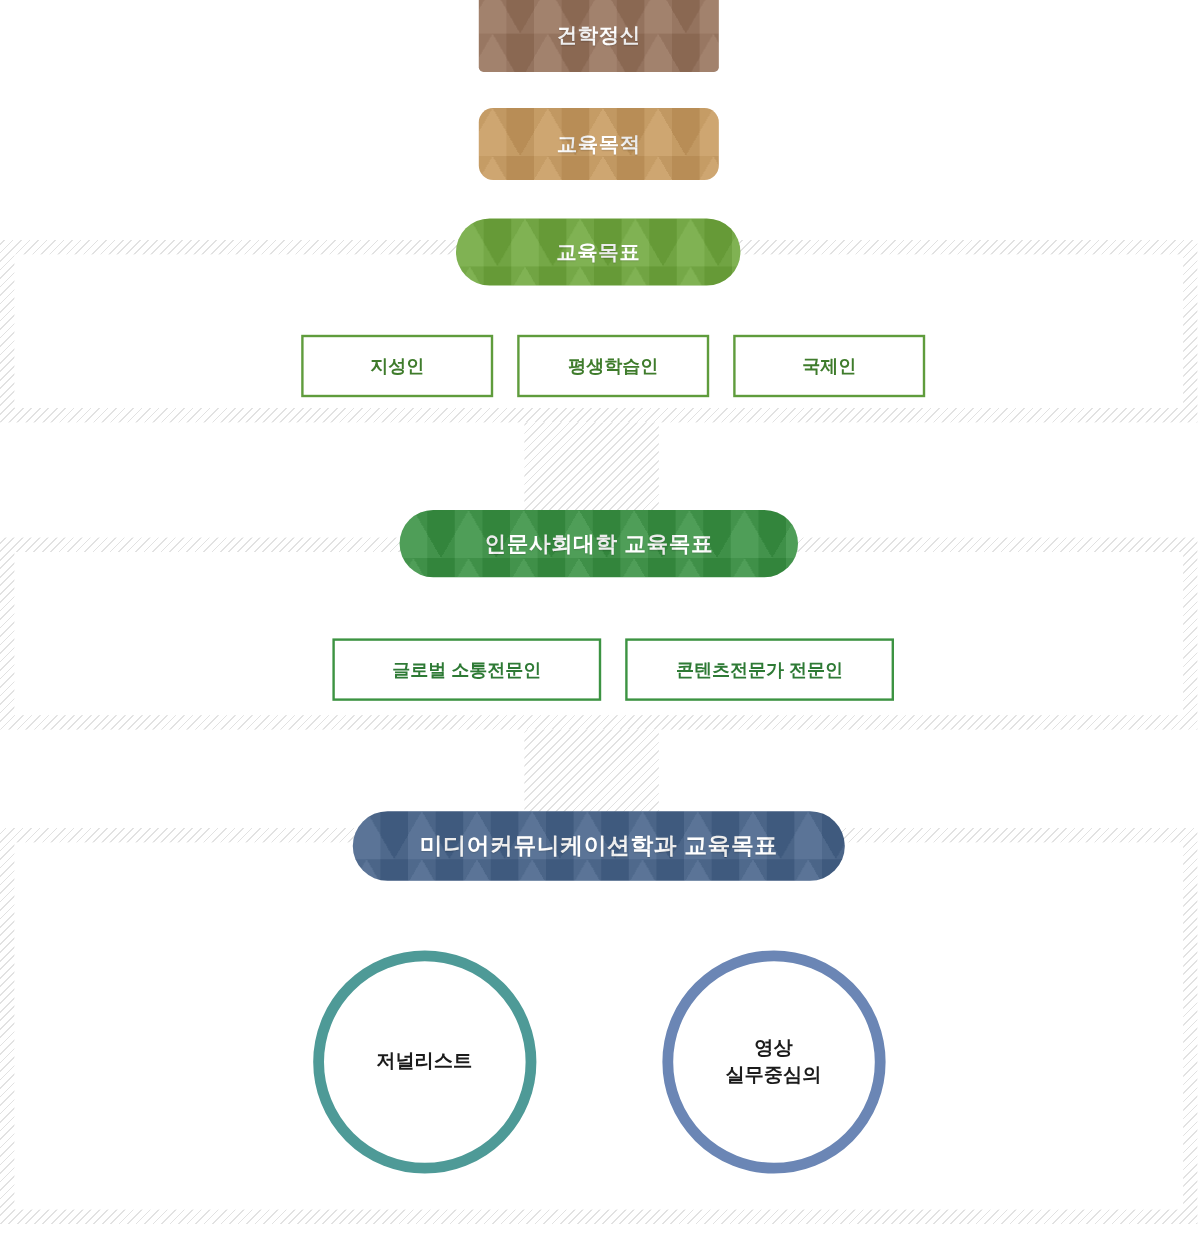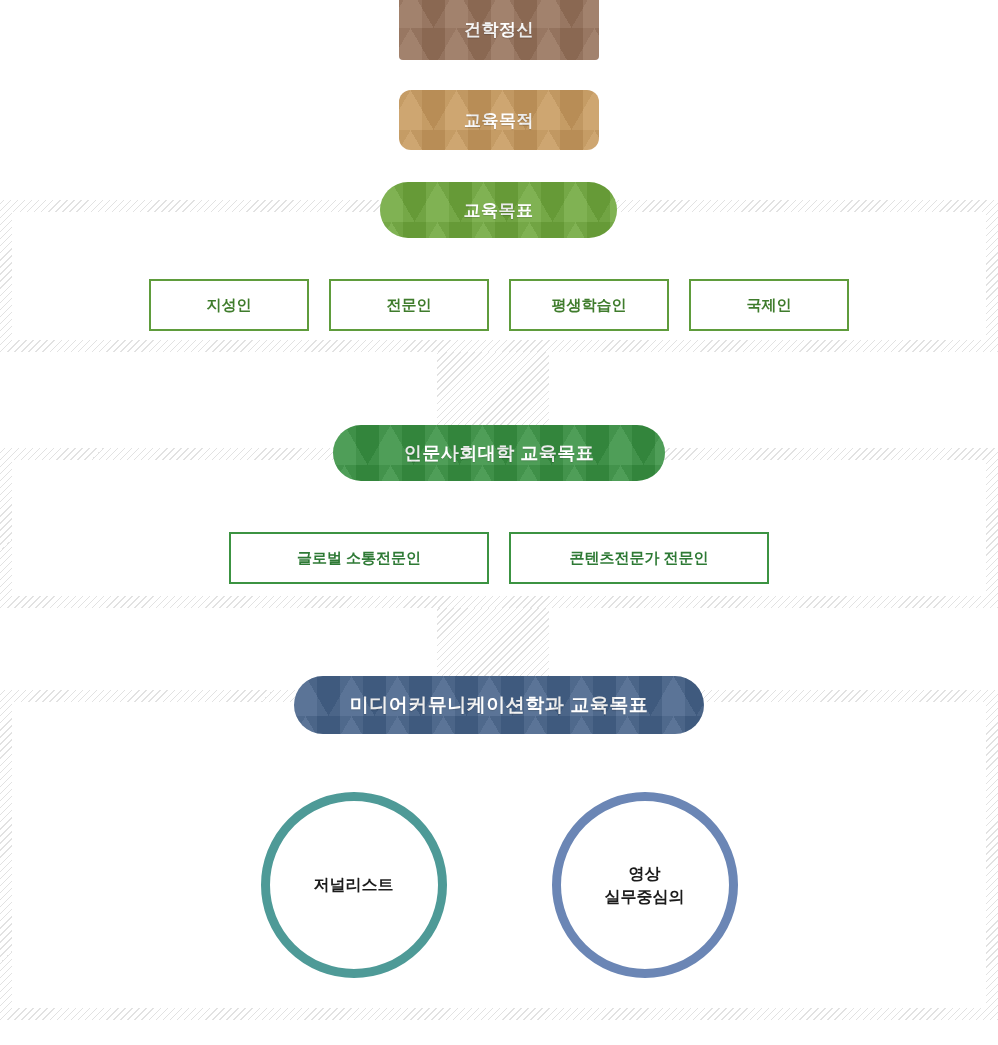--- a/index.html
+++ b/index.html
@@ -114,21 +114,21 @@
     position: absolute;
     left: 437px;
     width: 112px;
   }
   #connector-1 { top: 352px; height: 96px; }
   #connector-2 { top: 608px; height: 82px; }
 
   
   .box-row {
     position: absolute;
-    left: 0;
+    left: 12px;
     width: 100%;
     display: flex;
     justify-content: center;
     gap: 20px;
   }
   .outline-box {
     box-sizing: border-box;
     border: 2px solid #5f9c3c;
     background: #ffffff;
     color: #3f7c2c;
@@ -136,21 +136,21 @@
     font-weight: bold;
     display: flex;
     align-items: center;
     justify-content: center;
     height: 52px;
   }
   #row-univ { top: 67px; }
   #row-univ .outline-box { width: 160px; }
 
   #row-college { top: 72px; }
-  #row-college .outline-box { width: 260px; border-color: #3c9342; color: #2e7a35; }
+  #row-college .outline-box { width: 224px; border-color: #3c9342; color: #2e7a35; }
 
   
   #box-college-goal {
     position: absolute;
     left: 333px; top: 425px;
     width: 332px; height: 56px;
     background-color: #389142;
     border-radius: 28px;
     font-size: 18px;
     z-index: 5;
@@ -210,23 +210,20 @@
   </div>
 </div>
 
 <div class="section hatch" id="section-univ">
   <div class="inner">
     <div class="box-row" id="row-univ">
       <div class="outline-box">
         <span>지성인</span>
       </div>
       <div class="outline-box">
-        <span>전문인</span>
-      </div>
-      <div class="outline-box">
         <span>평생학습인</span>
       </div>
       <div class="outline-box">
         <span>국제인</span>
       </div>
     </div>
   </div>
 </div>
 
 <div class="pill tri-tex" id="box-goal">

